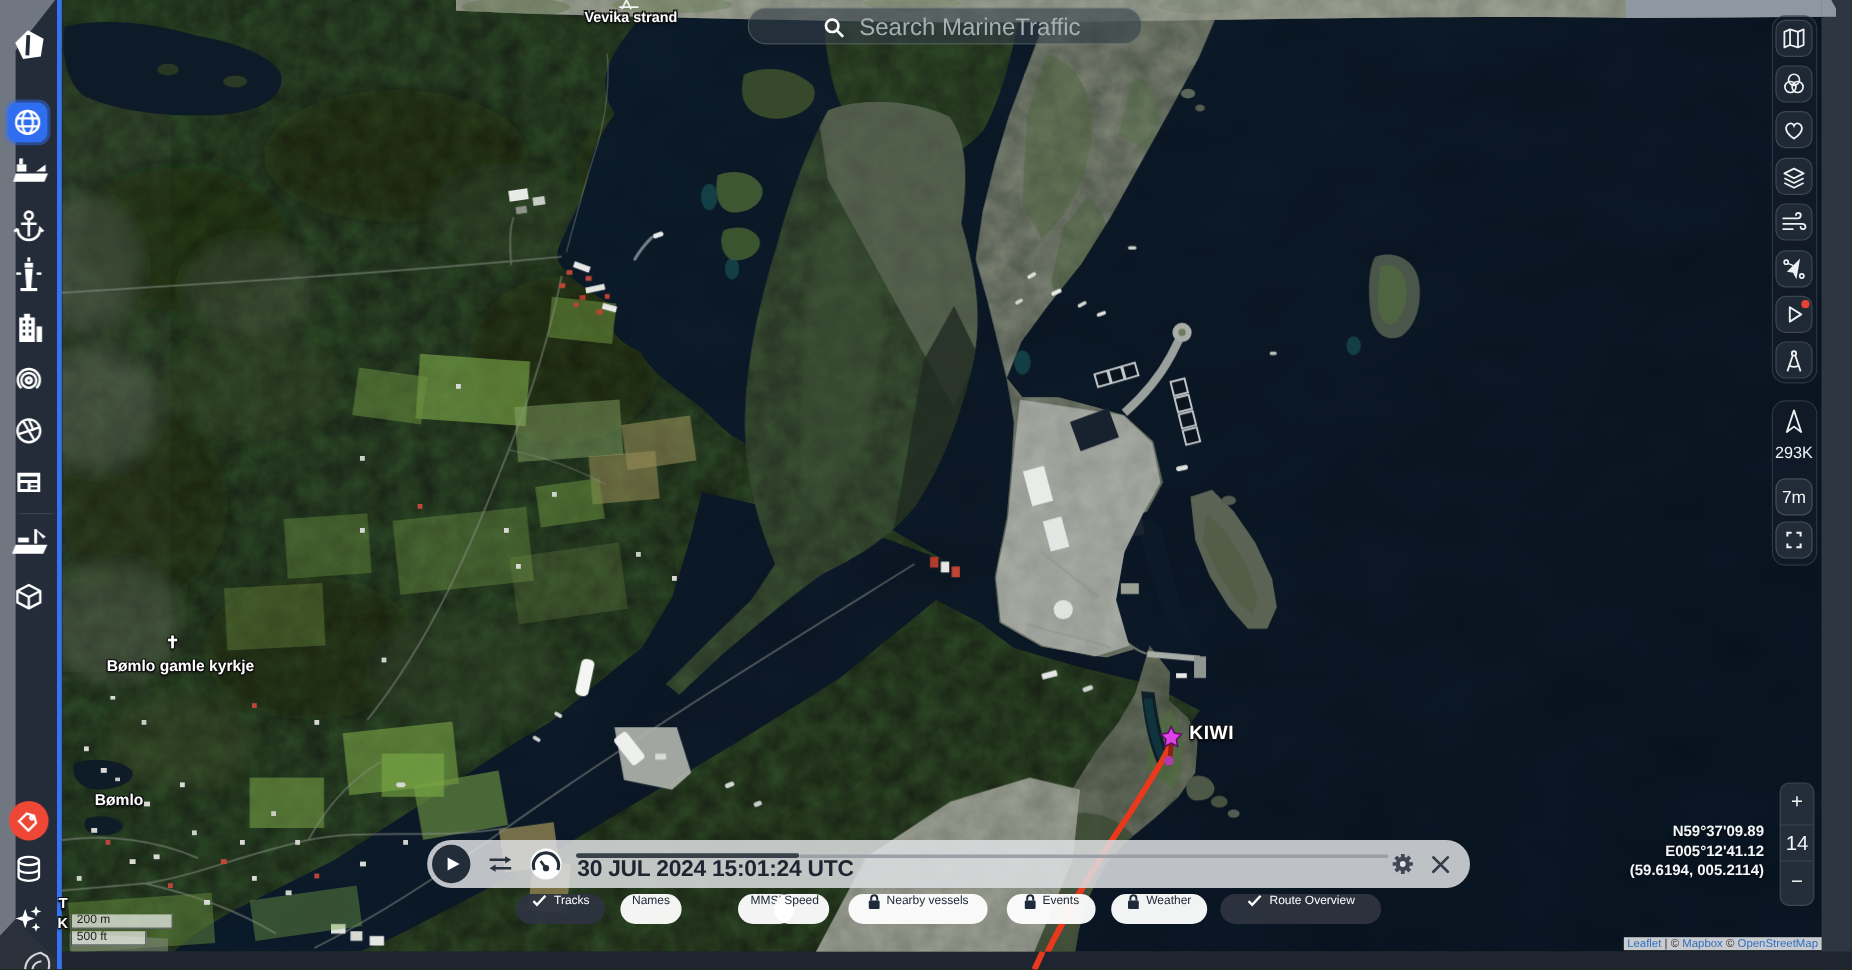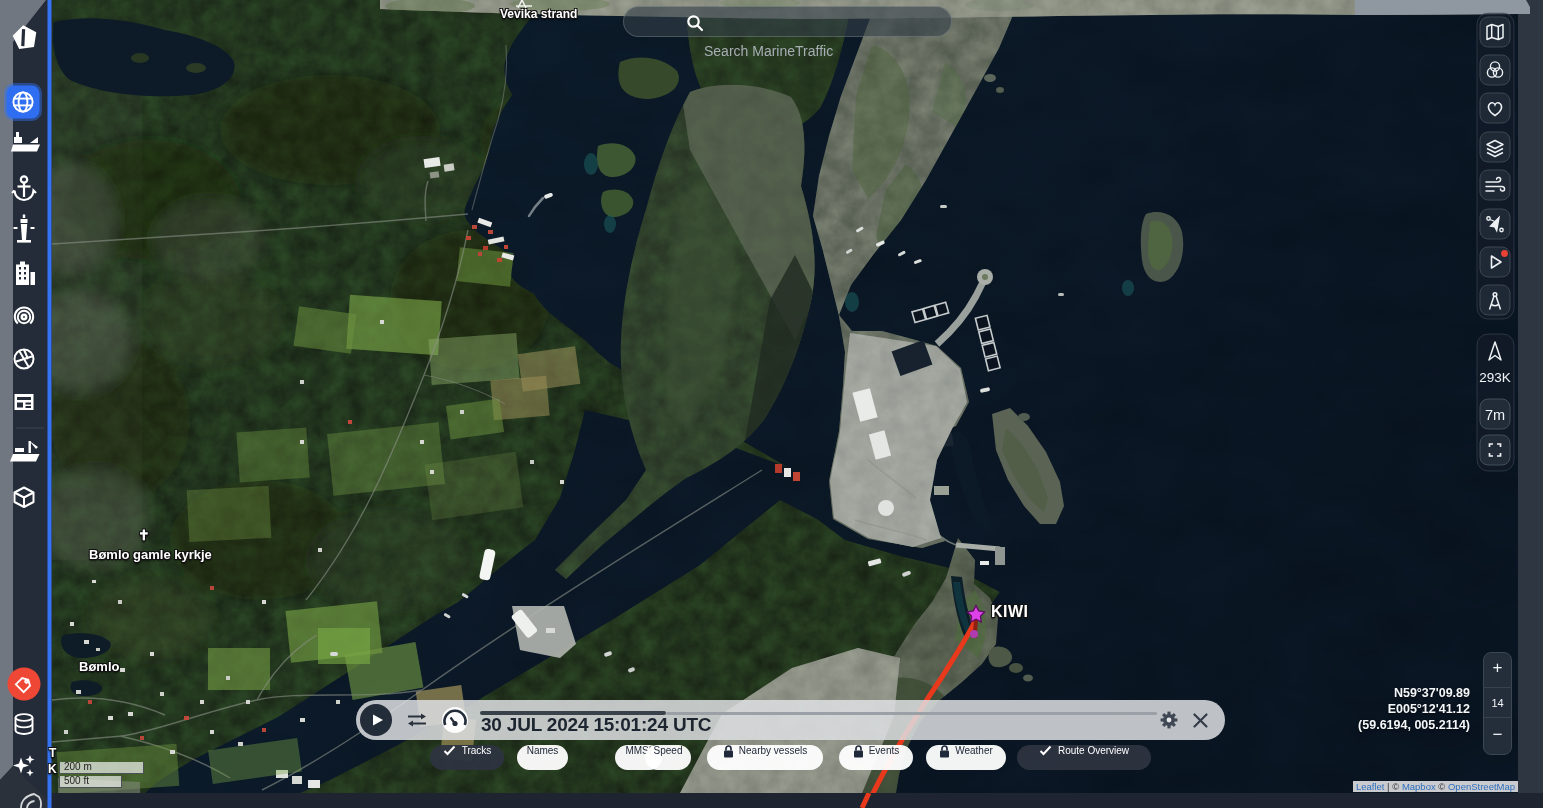--- a/index.html
+++ b/index.html
@@ -477,24 +477,24 @@
     <path d="M21,808 C21,801 26,795.5 34,794 L39,797 C41,800 41.5,804 40.5,808"></path>
     <path d="M27,808 C27.5,804 30.5,801.5 34.5,801"></path>
   </g>
 </svg>
 
 <div class="abs" style="left:623px;top:6px;width:329px;height:31px;border-radius:16px;background:rgba(52,63,72,0.6);border:1px solid rgba(255,255,255,0.18);box-sizing:border-box;">
   <svg class="abs" style="left:61px;top:6px" width="20" height="20" viewBox="0 0 20 20">
         <circle cx="8.5" cy="8.5" r="5.2" fill="none" stroke="#fff" stroke-width="2.2"></circle>
         <line x1="12.5" y1="12.5" x2="17" y2="17" stroke="#fff" stroke-width="2.2" stroke-linecap="round"></line>
       </svg>
-  <div class="abs" style="left:80px;top:5px;font-size:14px;color:#a7aeb4;margin-top:31px;">Search MarineTraffic</div>
+  <div class="abs" style="left:92px;top:5px;font-size:20px;color:#a7aeb4;">Search MarineTraffic</div>
 </div>
 
-<div class="lbl" style="left:487px;top:7px;font-size:12px;margin-left:13px;">Vevika strand</div>
+<div class="lbl" style="left:487px;top:7px;font-size:12px;">Vevika strand</div>
 <div class="lbl" style="left:138px;top:527px;font-size:14px;">✝</div>
 <div class="lbl" style="left:89px;top:547px;font-size:13px;">Bømlo gamle kyrkje</div>
 <div class="lbl" style="left:79px;top:659px;font-size:13px;">Bømlo</div>
 <div class="lbl" style="left:991px;top:603px;font-size:16px;letter-spacing:0.5px;">KIWI</div>
 
 <svg class="abs" style="left:1470px;top:0" width="50" height="770" viewBox="0 0 50 770">
 
   <rect x="7" y="13" width="37" height="306" rx="11" fill="#161e29" opacity="0.55"></rect>
   <rect x="7" y="13" width="37" height="306" rx="11" fill="none" stroke="#4a5563" stroke-width="1" opacity="0.5"></rect>
   <g>
@@ -556,21 +556,21 @@
   <rect x="10" y="399" width="30" height="30" rx="8" fill="#222c39" stroke="#434e5c" stroke-width="1"></rect>
   <text x="25" y="419.5" text-anchor="middle" font-size="14.5" fill="#f2f5f7" font-family="Liberation Sans, sans-serif">7m</text>
   <rect x="10" y="435" width="30" height="30" rx="8" fill="#222c39" stroke="#434e5c" stroke-width="1"></rect>
   <g stroke="#eef1f4" stroke-width="1.7" fill="none">
     <path d="M19.5,447 L19.5,444 L23,444 M27,444 L30.5,444 L30.5,447 M30.5,453 L30.5,456 L27,456 M23,456 L19.5,456 L19.5,453"></path>
   </g>
 </svg>
 
 <div class="abs" style="left:1483px;top:652px;width:29px;height:103px;background:#242d3a;border-radius:8px;border:1px solid #3c4754;box-sizing:border-box;"></div>
 <div class="abs" style="left:1483px;top:652px;width:29px;height:34px;color:#f2f5f7;font-size:17px;text-align:center;line-height:32px;">+</div>
-<div class="abs" style="left:1483px;top:687px;width:29px;height:31px;color:#f2f5f7;font-size:11px;text-align:center;line-height:30px;border-top:1px solid #38414d;border-bottom:1px solid #38414d;box-sizing:border-box;">14</div>
+<div class="abs" style="left:1483px;top:687px;width:29px;height:31px;color:#f2f5f7;font-size:17px;text-align:center;line-height:30px;border-top:1px solid #38414d;border-bottom:1px solid #38414d;box-sizing:border-box;">14</div>
 <div class="abs" style="left:1483px;top:719px;width:29px;height:34px;color:#f2f5f7;font-size:17px;text-align:center;line-height:32px;">−</div>
 
 <div class="abs" style="right:73px;top:685px;text-align:right;color:#f4f7f9;font-size:12.5px;line-height:16px;text-shadow:0 1px 3px rgba(0,0,0,0.7);font-weight:bold;">N59°37'09.89<br>E005°12'41.12<br>(59.6194, 005.2114)</div>
 
 <div class="abs" style="left:356px;top:700px;width:869px;height:40px;border-radius:20px;background:rgba(222,225,227,0.85);"></div>
 <div class="abs" style="left:360px;top:704px;width:32px;height:32px;border-radius:50%;background:#232c39;"></div>
 <svg class="abs" style="left:360px;top:704px" width="32" height="32">
       <path d="M13,10.5 L23,16 L13,21.5 Z" fill="#fff"></path>
     </svg>
 <svg class="abs" style="left:405px;top:710px" width="24" height="20" viewBox="0 0 24 20">

